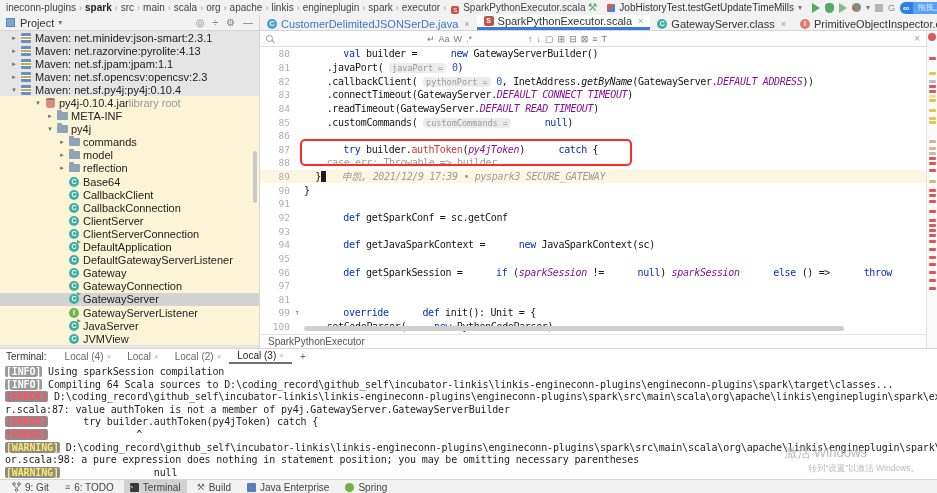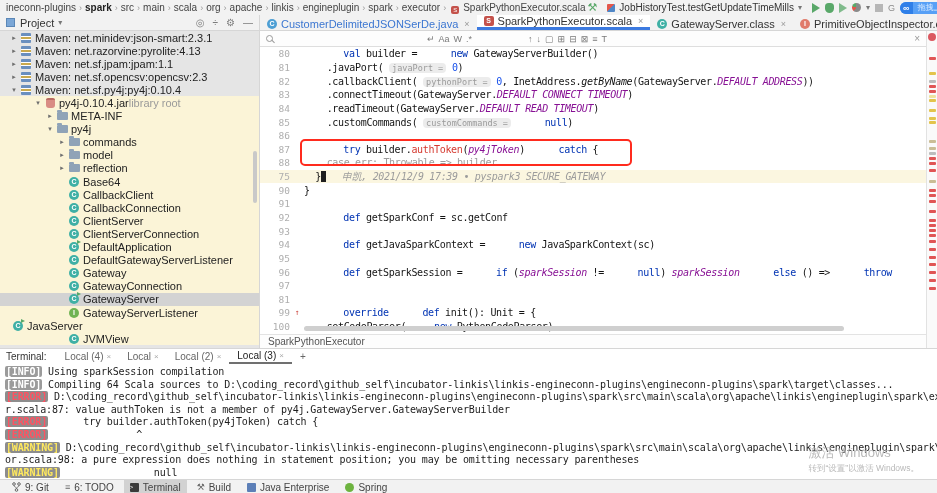--- a/index.html
+++ b/index.html
@@ -117,21 +117,21 @@
   .ttab.active { color:#222; border-bottom:2px solid #707070; }
   .ttab .x { color:#aaa; font-size:8px; }
   .tplus { color:#666; padding:0 6px; }
   .term-body { padding:2px 0 0 5px; font-family:"DejaVu Sans Mono","Liberation Mono",monospace; font-size:10px; letter-spacing:-0.15px; color:#1d1d1d; }
   .tline { height:12.6px; white-space:pre; overflow:hidden; }
   .tag { border-radius:2px; padding:0 1px; background:#9b9b9b; color:#fff; font-weight:bold; }
   .tag.err { color:#ff5261; background:#8d8d8d; }
   .tag.warn { color:#ffe95e; background:#8d8d8d; }
   .watermark { position:absolute; right:18px; bottom:4px; text-align:left; color:#b9b9b9; pointer-events:none; }
   .wm1 { font-size:13px; }
-  .wm2 { font-size:8.5px; margin-top:1px; }
+  .wm2 { font-size:8.5px; margin-top:1px;margin-left:24px; }
 
   
   .statusbar { height:15px; background:#f2f2f2; border-top:1px solid #d6d6d6; display:flex; align-items:center; padding:0 6px; gap:4px; font-size:10px; color:#444; }
   .sitem { display:flex; align-items:center; gap:4px; padding:0 6px; height:15px; }
   .sitem.active { background:#d2d2d2; }
   .sic { font-size:9px; color:#666; display:inline-flex; align-items:center; }
   .sic-terminal { width:9px; height:9px; background:#3a3a3a; border-radius:1px; color:#fff; font-size:6px; line-height:9px; text-align:center; }
   .sic-spring { width:9px; height:9px; background:#6db33f; border-radius:50%; }
   .sic-javaee { width:9px; height:9px; background:#5c7fb7; border-radius:1px; }
 </style>
@@ -351,21 +351,21 @@
           </span>
           <span>GatewayServer</span>
         </div>
         <div class="trow hl-yellow" style="padding-left: 56px;">
           <span class="chev"></span>
           <span class="ticon">
             <span class="ti ti-iface">I</span>
           </span>
           <span>GatewayServerListener</span>
         </div>
-        <div class="trow hl-yellow" style="">
+        <div class="trow hl-yellow" style="padding-left: 56px;">
           <span class="chev"></span>
           <span class="ticon">
             <span class="ti ti-classrun">C</span>
             <span class="runflag"></span>
           </span>
           <span>JavaServer</span>
         </div>
         <div class="trow hl-yellow" style="padding-left: 56px;">
           <span class="chev"></span>
           <span class="ticon">
@@ -391,21 +391,21 @@
         <div class="hscroll"></div>
       <div class="eline"><span class="gut">80</span><span class="gmark"></span><span class="codetxt"><span>  </span><span class="tk-kw">val</span><span class="tk-pl"> builder = </span><span class="tk-kw">new</span><span class="tk-pl"> GatewayServerBuilder()</span></span></div>
           <div class="eline"><span class="gut">81</span><span class="gmark"></span><span class="codetxt"><span class="tk-pl">    .javaPort( </span><span class="tk-hint">javaPort =</span><span> </span><span class="tk-num">0</span><span class="tk-pl">)</span></span></div>
           <div class="eline"><span class="gut">82</span><span class="gmark"></span><span class="codetxt"><span class="tk-pl">    .callbackClient( </span><span class="tk-hint">pythonPort =</span><span> </span><span class="tk-num">0</span><span class="tk-pl">, InetAddress.</span><span class="tk-stat">getByName</span><span class="tk-pl">(GatewayServer.</span><span class="tk-cnst">DEFAULT_ADDRESS</span><span class="tk-pl">))</span></span></div>
           <div class="eline"><span class="gut">83</span><span class="gmark"></span><span class="codetxt"><span class="tk-pl">    .connectTimeout(GatewayServer.</span><span class="tk-cnst">DEFAULT_CONNECT_TIMEOUT</span><span class="tk-pl">)</span></span></div>
           <div class="eline"><span class="gut">84</span><span class="gmark"></span><span class="codetxt"><span class="tk-pl">    .readTimeout(GatewayServer.</span><span class="tk-cnst">DEFAULT_READ_TIMEOUT</span><span class="tk-pl">)</span></span></div>
           <div class="eline"><span class="gut">85</span><span class="gmark"></span><span class="codetxt"><span class="tk-pl">    .customCommands( </span><span class="tk-hint">customCommands =</span><span> </span><span class="tk-kw">null</span><span class="tk-pl">)</span></span></div>
           <div class="eline"><span class="gut">86</span><span class="gmark"></span><span class="codetxt"></span></div>
           <div class="eline"><span class="gut">87</span><span class="gmark"></span><span class="codetxt"><span>  </span><span class="tk-kw">try</span><span class="tk-pl"> builder.</span><span class="tk-err">authToken</span><span class="tk-pl">(</span><span class="tk-fld">py4jToken</span><span class="tk-pl">) </span><span class="tk-kw">catch</span><span class="tk-pl"> {</span></span></div>
           <div class="eline"><span class="gut">88</span><span class="gmark"></span><span class="codetxt"><span class="tk-dim">    case err: Throwable =&gt; builder</span></span></div>
-          <div class="eline current"><span class="gut">75</span><span class="gmark"></span><span class="codetxt"><span class="tk-pl">  }</span><span class="cursor-block"></span><span class="tk-blame">申凯, 2021/12/9 17:39 • pyspark3 SECURE_GATEWAY</span></span></div>
+          <div class="eline current"><span class="gut">89</span><span class="gmark"></span><span class="codetxt"><span class="tk-pl">  }</span><span class="cursor-block"></span><span class="tk-blame">申凯, 2021/12/9 17:39 • pyspark3 SECURE_GATEWAY</span></span></div>
           <div class="eline"><span class="gut">90</span><span class="gmark"></span><span class="codetxt"><span class="tk-pl">}</span></span></div>
           <div class="eline"><span class="gut">91</span><span class="gmark"></span><span class="codetxt"></span></div>
           <div class="eline"><span class="gut">92</span><span class="gmark"></span><span class="codetxt"><span>  </span><span class="tk-kw tk-wavy">def</span><span class="tk-pl tk-wavy"> getSparkConf = sc.getConf</span></span></div>
           <div class="eline"><span class="gut">93</span><span class="gmark"></span><span class="codetxt"></span></div>
           <div class="eline"><span class="gut">94</span><span class="gmark"></span><span class="codetxt"><span>  </span><span class="tk-kw tk-wavy">def</span><span class="tk-pl tk-wavy"> getJavaSparkContext = </span><span class="tk-kw tk-wavy">new</span><span class="tk-pl tk-wavy"> JavaSparkContext(sc)</span></span></div>
           <div class="eline"><span class="gut">95</span><span class="gmark"></span><span class="codetxt"></span></div>
           <div class="eline"><span class="gut">96</span><span class="gmark"></span><span class="codetxt"><span>  </span><span class="tk-kw tk-wavy">def</span><span class="tk-pl tk-wavy"> getSparkSession = </span><span class="tk-kw tk-wavy">if</span><span class="tk-pl tk-wavy"> (</span><span class="tk-fld tk-wavy">sparkSession</span><span class="tk-pl tk-wavy"> != </span><span class="tk-kw tk-wavy">null</span><span class="tk-pl tk-wavy">) </span><span class="tk-fld tk-wavy">sparkSession</span><span class="tk-pl tk-wavy"> </span><span class="tk-kw tk-wavy">else</span><span class="tk-pl tk-wavy"> () =&gt; </span><span class="tk-kw tk-wavy">throw</span><span class="tk-pl tk-wavy"> </span><span class="tk-kw tk-wavy">new</span><span class="tk-pl tk-wavy"> IllegalAccessException(</span><span class="tk-str tk-wavy">"not supported</span></span></div>
           <div class="eline"><span class="gut">97</span><span class="gmark"></span><span class="codetxt"></span></div>
           <div class="eline"><span class="gut">81</span><span class="gmark"></span><span class="codetxt"></span></div>
           <div class="eline"><span class="gut">99</span><span class="gmark">↑</span><span class="codetxt"><span>  </span><span class="tk-kw">override</span><span class="tk-pl"> </span><span class="tk-kw">def</span><span class="tk-pl"> init(): Unit = {</span></span></div>

